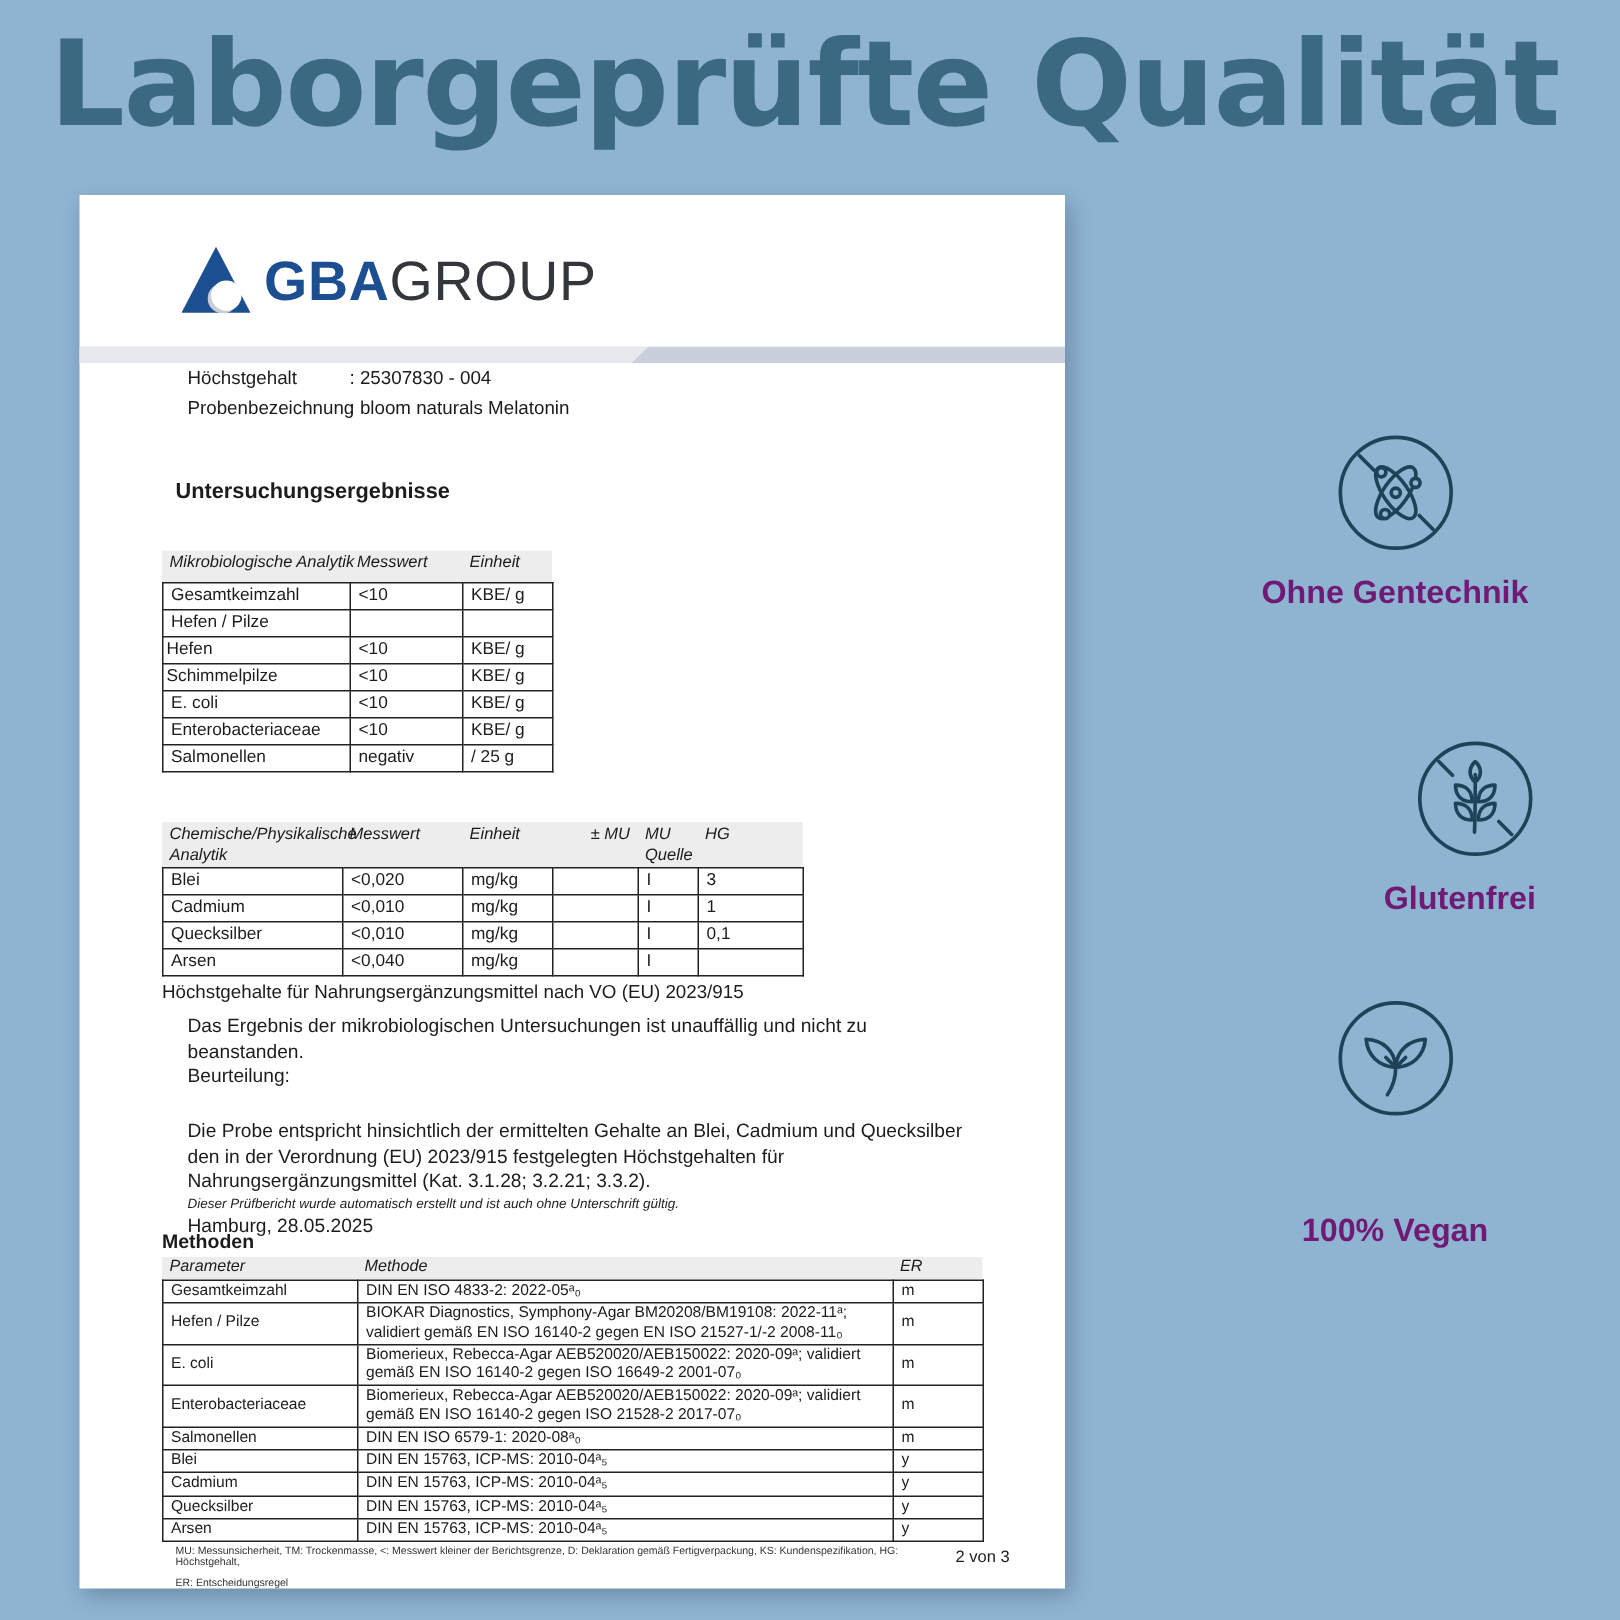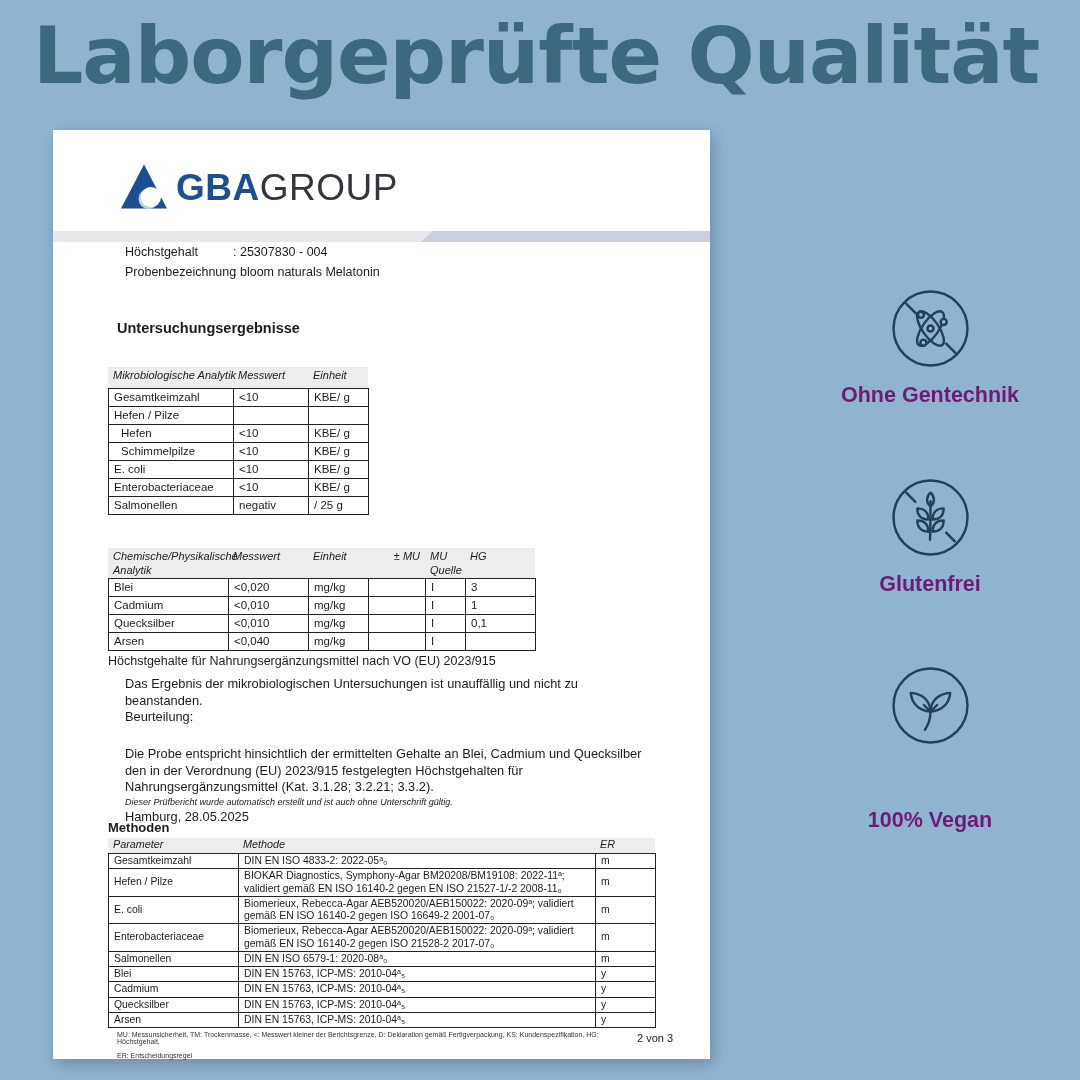--- a/index.html
+++ b/index.html
@@ -40,21 +40,21 @@
 
   .tbl { position: absolute; }
   .thead { background: #ededed; font-style: italic; font-size: 11px; display: flex; align-items: flex-start; }
   .thead span { padding: 2px 5px; display: inline-block; }
   table { border-collapse: collapse; table-layout: fixed; width: 100%; }
   td { border: 1px solid #222; padding: 1px 5px; font-size: 11.5px; line-height: 1.3; vertical-align: middle; }
 
   .micro { left: 55px; top: 237px; width: 260px; }
   .micro .thead { height: 21px; }
   .micro td { height: 17.5px; }
-  td.indent { padding-left: 12px; }
+  td.indent { padding-left: 2px; }
 
   .chem { left: 55px; top: 418px; width: 427px; }
   .chem .thead { height: 30px; }
   .chem .thead span { line-height: 1.25; }
   .chem td { height: 17.5px; }
 
   .chem-note { position: absolute; left: 55px; top: 524px; font-size: 12.5px; }
 
   .assessment { position: absolute; left: 72px; top: 546px; width: 528px; font-size: 12.8px; line-height: 1.3; }
   .assessment .p2 { margin-top: 20px; }
@@ -67,21 +67,21 @@
   .methods .thead span { padding: 0 5px; }
   .methods td { font-size: 10.4px; line-height: 1.18; padding: 1px 5px; }
 
   .doc-footer { position: absolute; left: 64px; top: 901px; width: 512px; font-size: 7px; color: #333; }
   .doc-footer .f2 { margin-top: 7px; }
   .page-num { position: absolute; left: 584px; top: 902px; font-size: 11px; }
 
   
   .badge { position: absolute; left: 836px; width: 188px; display: flex; flex-direction: column; align-items: center; }
   .badge-1 { top: 288px; }
-  .badge-2 { top: 477px; }
+  .badge-2 { top: 492px; align-items: flex-end; }
   .badge-3 { top: 665px; gap: 48px; }
   .badge svg { width: 81px; height: 81px; }
   .badge-icon-stroke { stroke: #1e4257; stroke-width: 2.4; fill: none; stroke-linecap: round; stroke-linejoin: round; }
   .badge-label { margin-top: 14px; font-size: 21.5px; font-weight: bold; color: #701a75; white-space: nowrap; }
 </style>
 </head>
 <body>
 
 <h1 class="main-title">Laborgeprüfte Qualität</h1>
 

